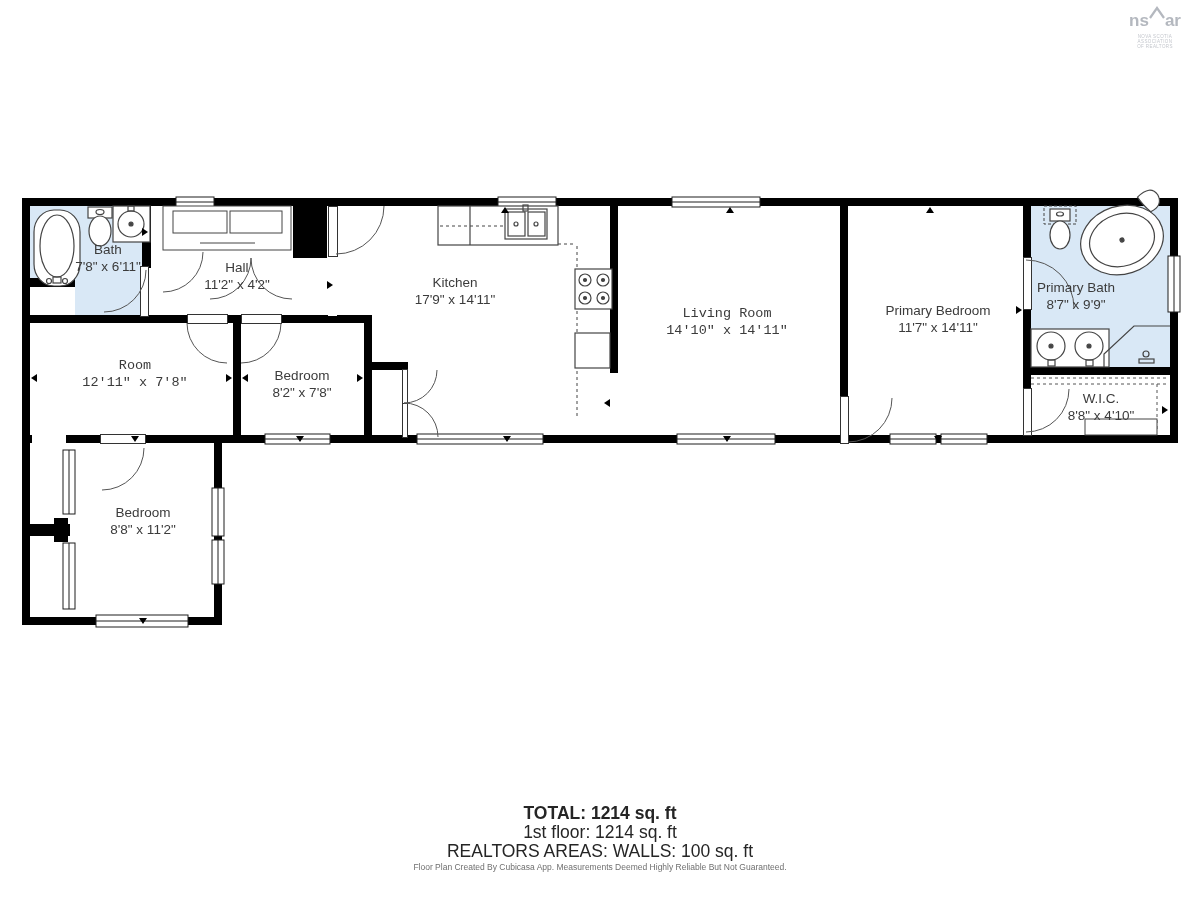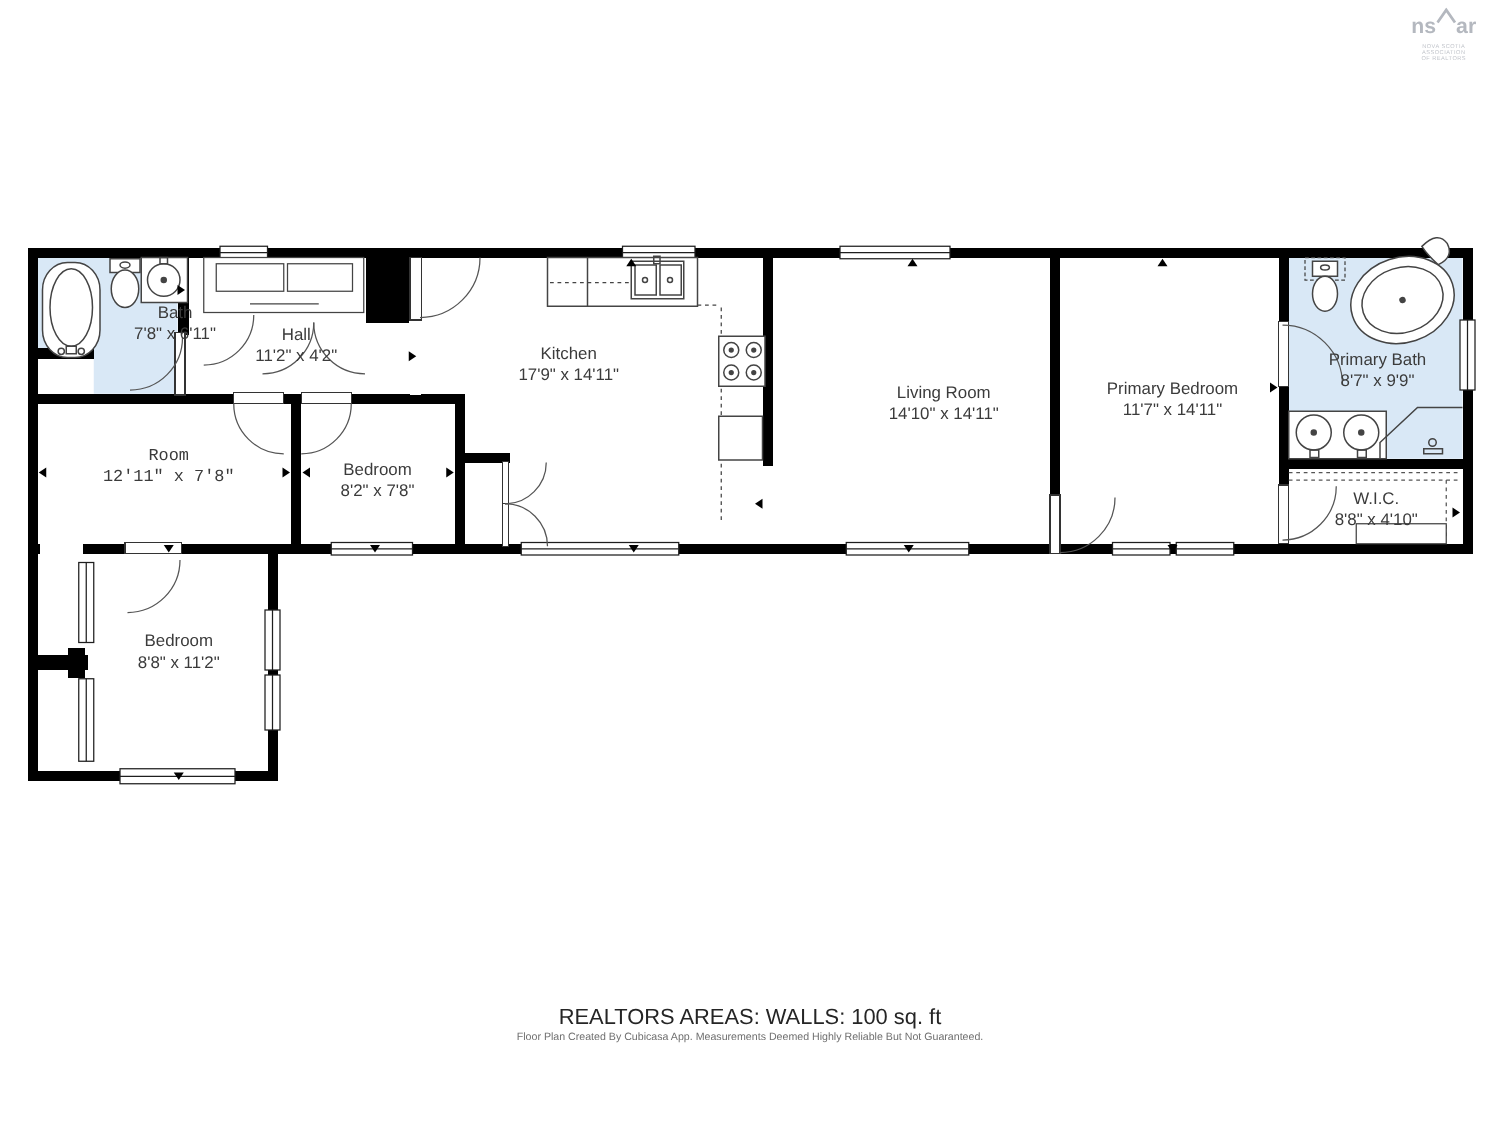--- a/index.html
+++ b/index.html
@@ -261,41 +261,41 @@
     <polygon points="242,378 248,374 248,382"></polygon>
     <polygon points="363,378 357,374 357,382"></polygon>
     <polygon points="604,403 610,399 610,407"></polygon>
     <polygon points="333,285 327,281 327,289"></polygon>
     <polygon points="148,232 142,228 142,236"></polygon>
     <polygon points="1022,310 1016,306 1016,314"></polygon>
     <polygon points="1168,410 1162,406 1162,414"></polygon>
   </g>
 </svg>
 
-  <div class="room-label" style="left:108px;top:258px;margin-left:32px;">
+  <div class="room-label" style="left:108px;top:258px;">
     <span>Bath</span>
     <span>7'8" x 6'11"</span>
   </div>
   <div class="room-label" style="left:237px;top:276px;">
     <span>Hall</span>
     <span>11'2" x 4'2"</span>
   </div>
   <div class="room-label" style="left:455px;top:291px;">
     <span>Kitchen</span>
     <span>17'9" x 14'11"</span>
   </div>
-  <div class="room-label" style="left:755px;top:322px;">
+  <div class="room-label" style="left:727px;top:322px;font-family:Liberation Mono, monospace;">
     <span>Living Room</span>
     <span>14'10" x 14'11"</span>
   </div>
   <div class="room-label" style="left:938px;top:319px;">
     <span>Primary Bedroom</span>
     <span>11'7" x 14'11"</span>
   </div>
-  <div class="room-label" style="left:1102px;top:296px;">
+  <div class="room-label" style="left:1076px;top:296px;">
     <span>Primary Bath</span>
     <span>8'7" x 9'9"</span>
   </div>
   <div class="room-label" style="left:1101px;top:394px;margin-top:13px;">
     <span>W.I.C.</span>
     <span>8'8" x 4'10"</span>
   </div>
   <div class="room-label" style="left:135px;top:374px;font-family:Liberation Mono, monospace;">
     <span>Room</span>
     <span>12'11" x 7'8"</span>
@@ -313,17 +313,19 @@
     <div class="mark">
       <span>ns</span><svg width="16" height="14" viewBox="0 0 16 14" style="position:static;vertical-align:6px;">
           <path d="M1,12 L8,2 L15,12" fill="none" stroke="#b4b8bf" stroke-width="2.2"></path>
         </svg><span>ar</span>
     </div>
     <div class="sub">NOVA SCOTIA ASSOCIATION</div>
     <div class="sub">OF REALTORS</div>
   </div>
 
   <div class="summary">
+    <div class="l1">TOTAL: 1214 sq. ft</div>
+    <div class="l2">1st floor: 1214 sq. ft</div>
     <div class="l3">REALTORS AREAS: WALLS: 100 sq. ft</div>
     <div class="disc">Floor Plan Created By Cubicasa App. Measurements Deemed Highly Reliable But Not Guaranteed.</div>
   </div>
 
 </div>
 
 </body></html>

